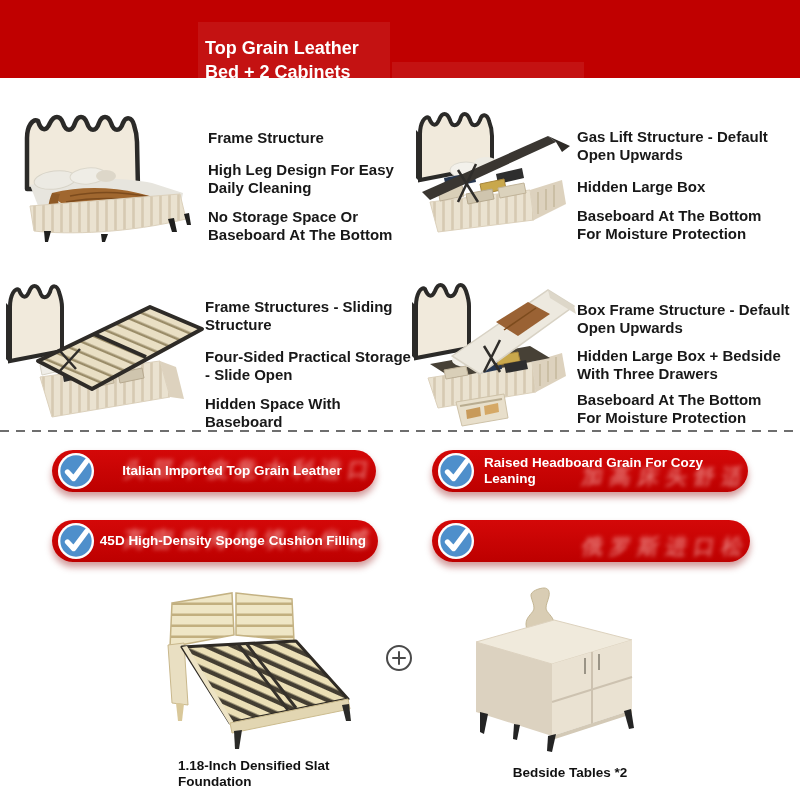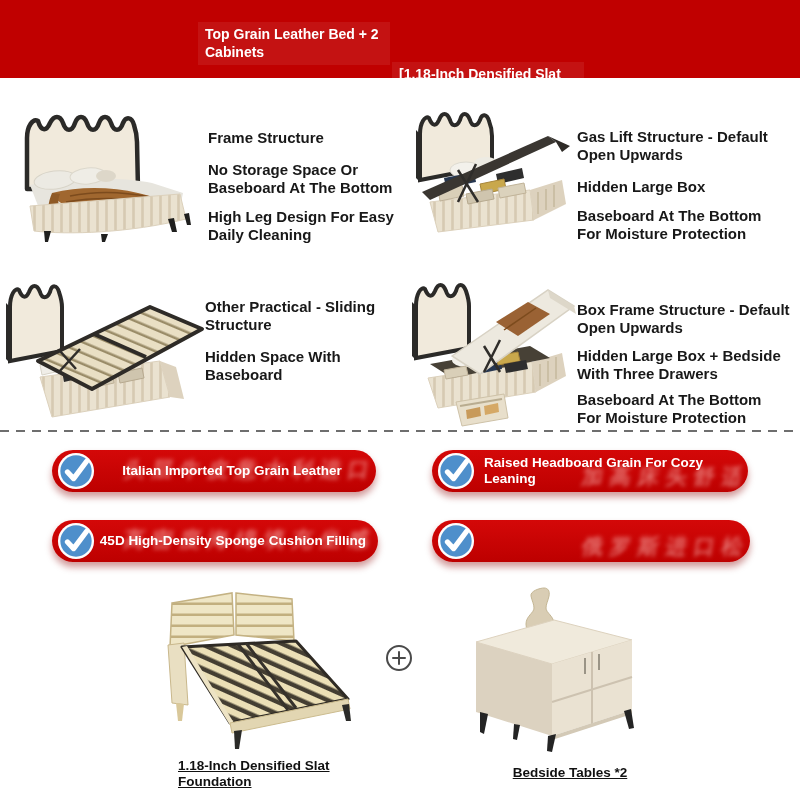--- a/index.html
+++ b/index.html
@@ -1,21 +1,21 @@
 <!DOCTYPE html>
 <html><head>
 <meta charset="utf-8">
 <style>
   html,body{margin:0;padding:0;background:#fff;}
   .page{position:relative;width:800px;height:800px;background:#fff;overflow:hidden;
         font-family:"Liberation Sans",sans-serif;color:#141414;}
   
   .banner{position:absolute;left:0;top:0;width:800px;height:78px;background:#C00000;}
-  .banner-item{position:absolute;top:22px;font-size:14px;line-height:1.32;font-weight:700;
-               color:#fff;background:rgba(255,255,255,0.07);padding:3px 7px;}
+  .banner-item{position:absolute;top:22px;font-size:18px;line-height:1.32;font-weight:700;
+               color:#fff;background:rgba(255,255,255,0.07);padding:15px 7px;}
   .banner-item.b1{left:198px;width:178px;}
   .banner-item.b2{left:392px;width:178px;margin-top:40px;}
   
   .fig{position:absolute;}
   .copy{position:absolute;font-size:15px;font-weight:700;line-height:1.2;color:#181818;}
   .copy .t{margin-bottom:14px;}
   .copy .p{margin-bottom:11px;}
   .copy .p.narrow{max-width:186px;}
   .q1-fig{left:0;top:92px;width:205px;height:150px;}
   .q1-copy{left:208px;top:129px;width:190px;}
@@ -46,21 +46,21 @@
             overflow:hidden;pointer-events:none;}
   .artifact.low{transform:translateY(-28%) skewX(-8deg);left:150px;}
   .pill1{left:52px;top:450px;width:324px;}
   .pill2{left:432px;top:450px;width:316px;}
   .pill3{left:52px;top:520px;width:326px;}
   .pill4{left:432px;top:520px;width:318px;}
   
   .bundle-fig1{left:118px;top:583px;width:240px;height:172px;}
   .bundle-fig2{left:452px;top:580px;width:200px;height:172px;}
   .plus-wrap{position:absolute;left:385px;top:644px;width:28px;height:28px;}
-  .cap{position:absolute;font-size:13.5px;font-weight:700;line-height:1.22;color:#111;text-decoration:underline;}
+  .cap{position:absolute;font-size:13.5px;font-weight:700;line-height:1.22;color:#111;}
   .cap1{left:178px;top:758px;width:168px;}
   .cap2{left:470px;top:765px;width:200px;text-align:center;}
   svg{display:block;}
 </style>
 </head>
 <body>
 
 <div class="page">
 
   <svg width="0" height="0" style="position:absolute">
@@ -113,22 +113,22 @@
     </g>
     <g fill="#1F1F1E">
       <path d="M44,139 L51,139 L48,150 L45,150 Z"></path>
       <path d="M101,142 L108,142 L105,150 L102,150 Z"></path>
       <path d="M168,127 L174,126 L177,140 L172,140 Z"></path>
       <path d="M184,122 L189,121 L191,133 L187,133 Z"></path>
     </g>
   </svg>
   <div class="copy q1-copy">
     <div class="t">Frame Structure</div>
+    <div class="p">High Leg Design For Easy Daily Cleaning</div>
     <div class="p">No Storage Space Or Baseboard At The Bottom</div>
-    <div class="p">High Leg Design For Easy Daily Cleaning</div>
   </div>
 
   <svg class="fig q2-fig" viewBox="0 0 178 158">
     <g>
       <path d="M16,40 L20,44 L20,92 L16,88 Z" fill="#2B2A28"></path>
       <path d="M20,90 L20,44 C20,33 25,25 29,28 C32,36 36,37 39,30 C42,22 47,22 50,30 C52,37 57,37 60,30 C62,22 67,22 70,30 C72,37 77,37 80,30 C82,23 87,24 89,31 C91,36 92,41 92,46 L92,76 Z" fill="#F1EADC" stroke="#2B2A28" stroke-width="4"></path>
     </g>
     <g>
       <path d="M30,112 L130,100 L134,130 L38,142 Z" fill="url(#chan)" stroke="#DCD1BC" stroke-width="1"></path>
       <path d="M130,100 L162,90 L166,114 L134,130 Z" fill="#DDD2BE"></path>
@@ -175,21 +175,22 @@
     </g>
     <g>
       <path d="M38,96 L150,42 L202,64 L92,124 Z" fill="url(#tslat)" stroke="#2E2B27" stroke-width="4" stroke-linejoin="round"></path>
       <path d="M94,69 L146,92" stroke="#2E2B27" stroke-width="4"></path>
     </g>
     <g stroke="#2F2D2A" stroke-width="2.5" fill="none">
       <path d="M58,108 L80,84 M60,86 L76,104"></path>
     </g>
   </svg>
   <div class="copy q3-copy">
-    <div class="t">Other Practical - Sliding Structure</div>
+    <div class="t">Frame Structures - Sliding Structure</div>
+    <div class="p">Four-Sided Practical Storage - Slide Open</div>
     <div class="p">Hidden Space With Baseboard</div>
   </div>
 
   <svg class="fig q4-fig" viewBox="0 0 182 172">
     <g>
       <path d="M12,42 L16,46 L16,100 L12,96 Z" fill="#2B2A28"></path>
       <path d="M16,98 L16,46 C16,34 21,26 25,29 C28,37 32,38 35,31 C38,23 43,23 46,31 C48,38 53,38 56,31 C58,23 63,23 66,31 C68,37 69,41 69,46 L69,88 Z" fill="#F1EADC" stroke="#2B2A28" stroke-width="4"></path>
     </g>
     <g>
       <path d="M28,118 L132,102 L136,132 L38,148 Z" fill="url(#chan)" stroke="#DCD1BC" stroke-width="1"></path>

